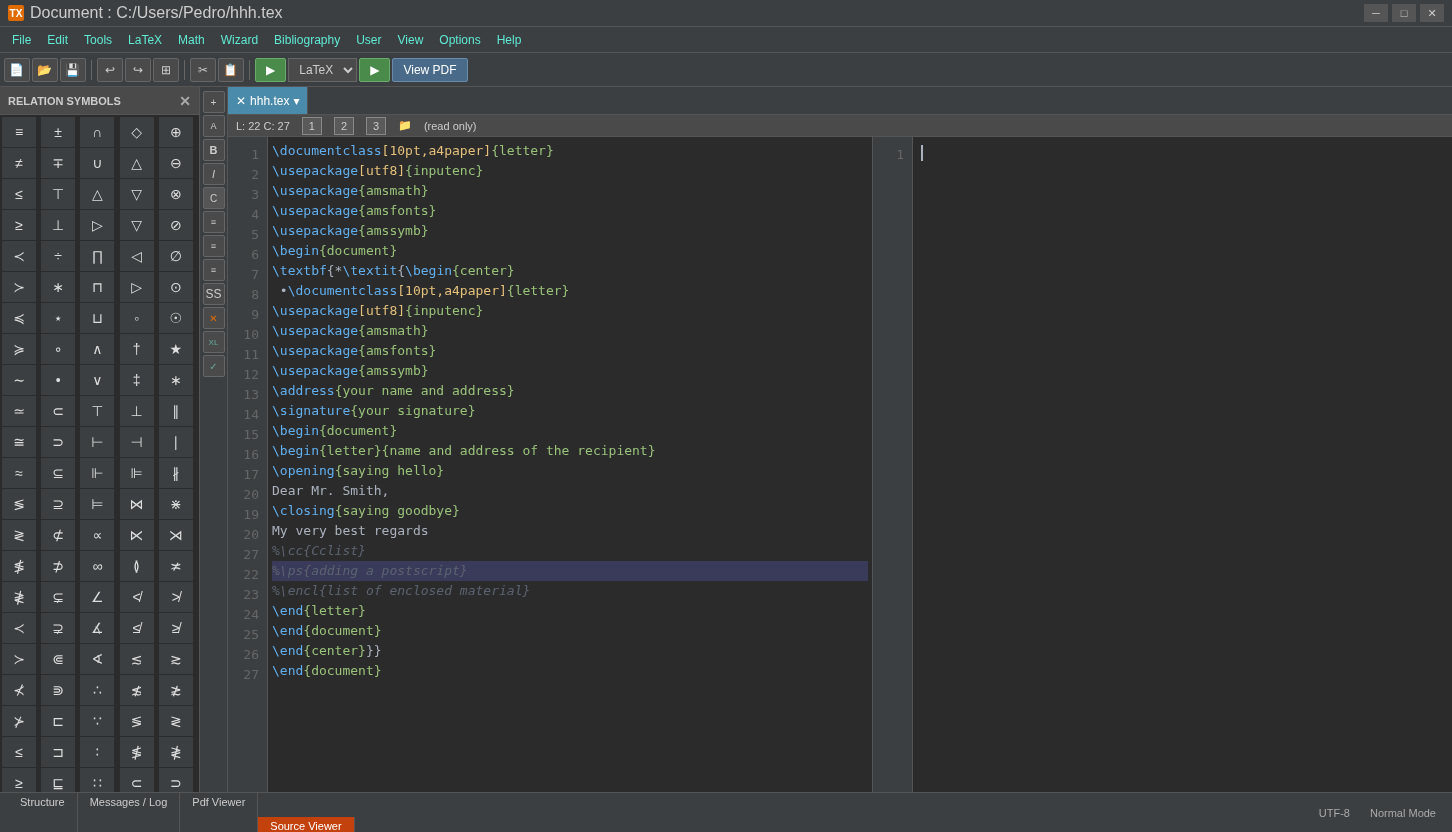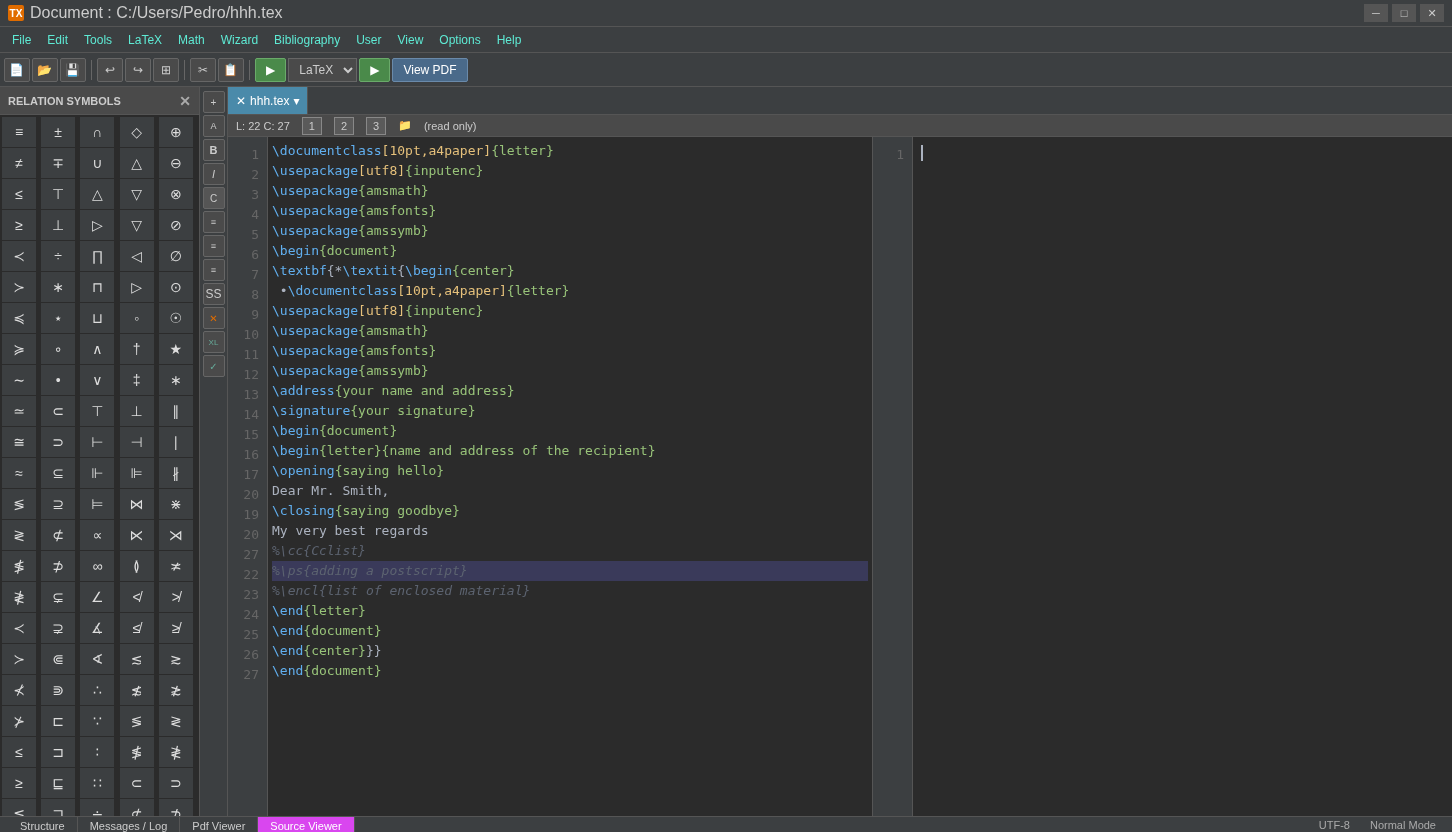--- a/index.html
+++ b/index.html
@@ -48,23 +48,23 @@
     #editor-body { display: flex; flex: 1; overflow: hidden; }
     #line-numbers { background: #3c3f41; padding: 8px 8px 8px 4px; color: #666; font-family: monospace; font-size: 13px; line-height: 20px; text-align: right; min-width: 40px; user-select: none; border-right: 1px solid #555; overflow: hidden; }
     #code-editor { flex: 1; background: #2b2b2b; padding: 4px; font-family: monospace; font-size: 13px; line-height: 20px; color: #abb2bf; overflow: auto; white-space: pre; }
 
     
     #preview-area { width: 580px; background: #2b2b2b; border-left: 1px solid #555; display: flex; flex-direction: column; }
     #preview-line-numbers { background: #3c3f41; padding: 8px 8px 8px 4px; color: #666; font-family: monospace; font-size: 13px; line-height: 20px; text-align: right; min-width: 40px; border-right: 1px solid #555; }
     #preview-content { flex: 1; padding: 8px; }
 
     
-    #statusbar { background: #3c3f41; height: 16px; display: flex; align-items: center; padding: 0 8px; gap: 0; border-top: 1px solid #555; justify-content: space-between; }
+    #statusbar { background: #3c3f41; height: 40px; display: flex; align-items: center; padding: 0 8px; gap: 0; border-top: 1px solid #555; justify-content: space-between; }
     .status-tab { padding: 3px 12px; cursor: pointer; font-size: 11px; color: #ccc; border-right: 1px solid #555; }
-    .status-tab.active { background: #d946ef; color: white; }
+    .status-tab.active { background: #c2410c; color: white; margin-top: 24px; }
     .status-right { font-size: 11px; color: #aaa; margin-right: 8px; }
     #status-message { padding: 0 12px; font-size: 11px; color: #ccc; margin-top: 40px; }
 
     
     ::-webkit-scrollbar { width: 8px; height: 8px; }
     ::-webkit-scrollbar-track { background: #2b2b2b; }
     ::-webkit-scrollbar-thumb { background: #555; border-radius: 4px; }
 
     .preview-split { display: flex; flex: 1; overflow: hidden; }
   </style>

